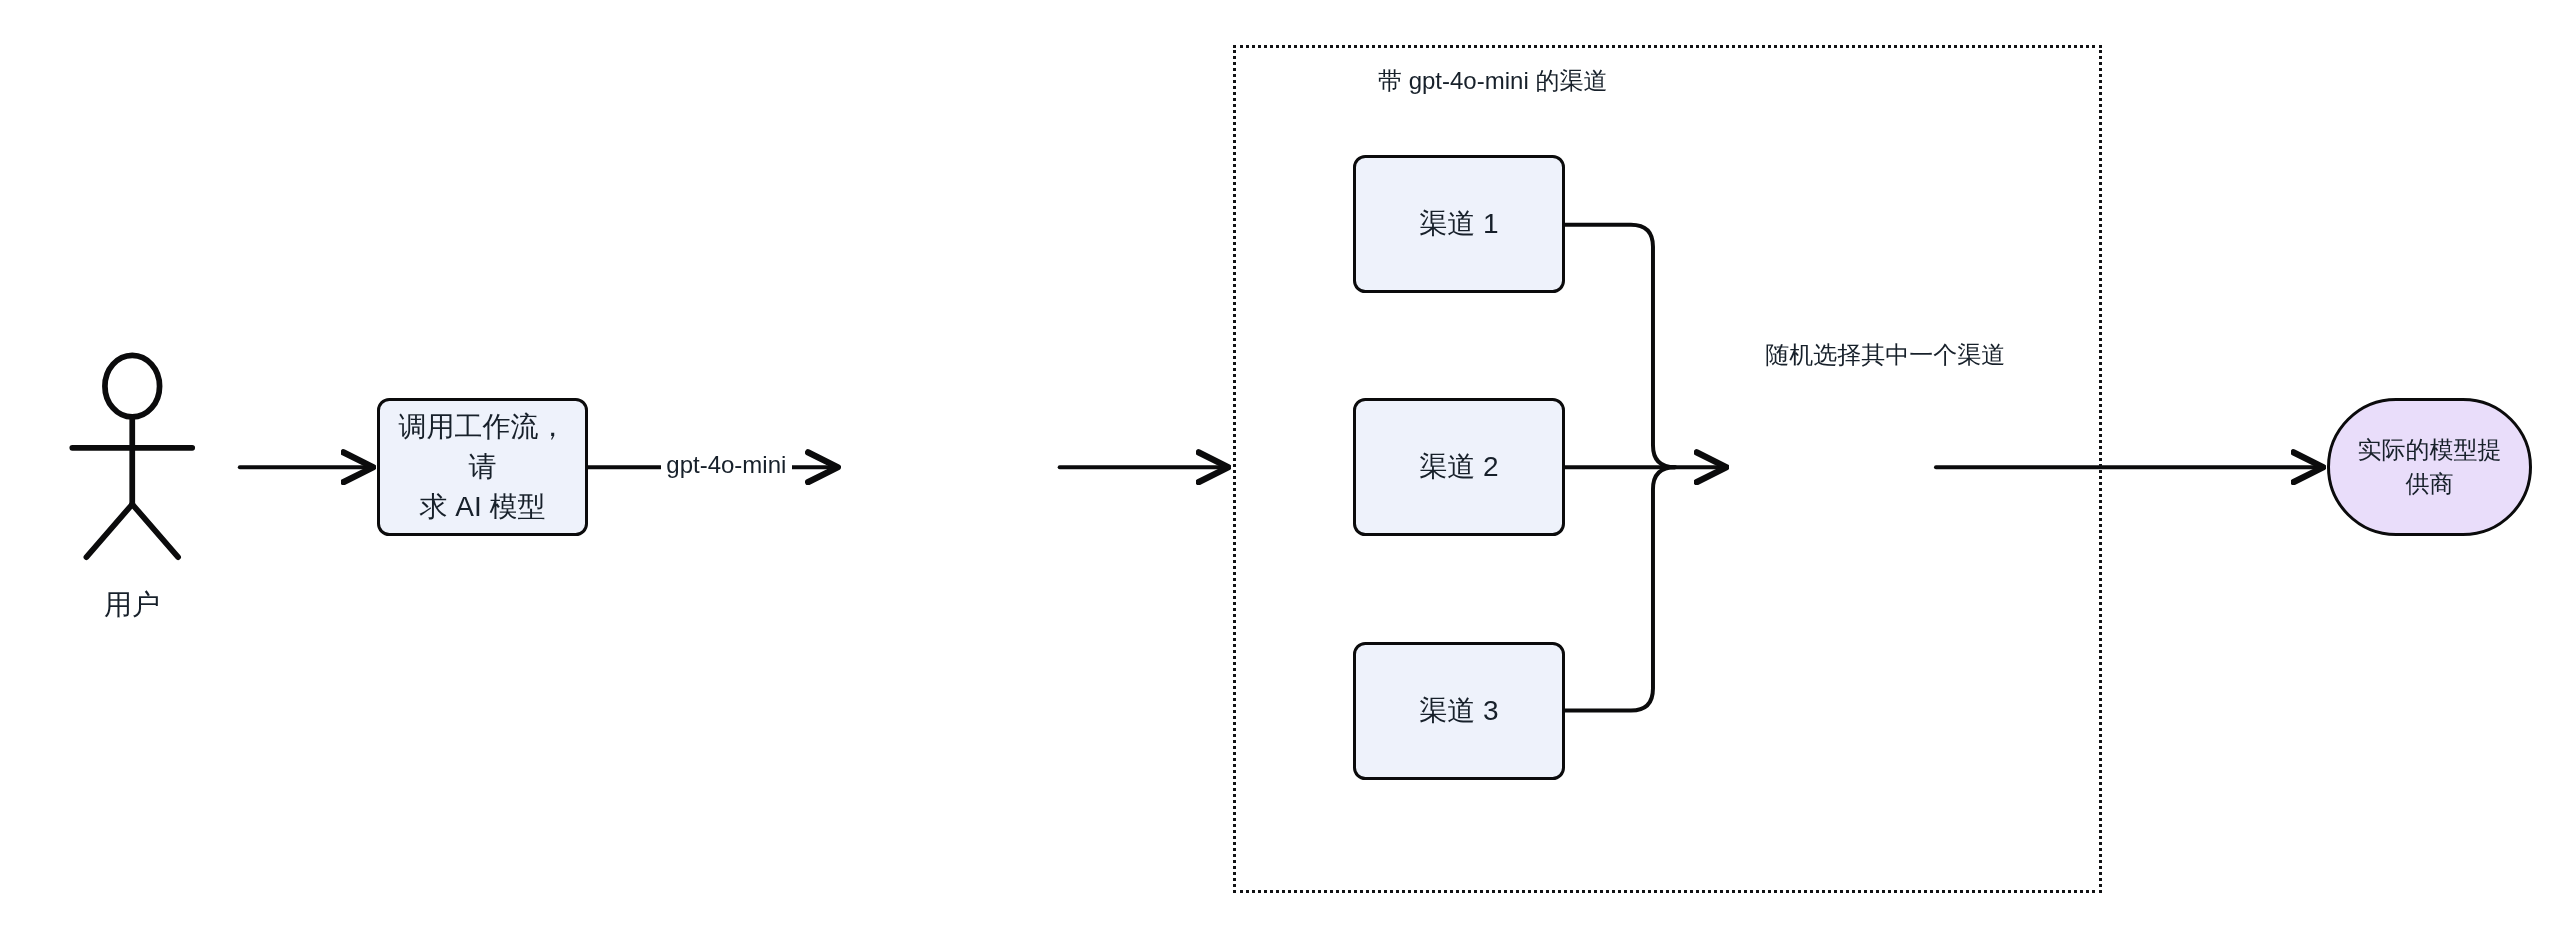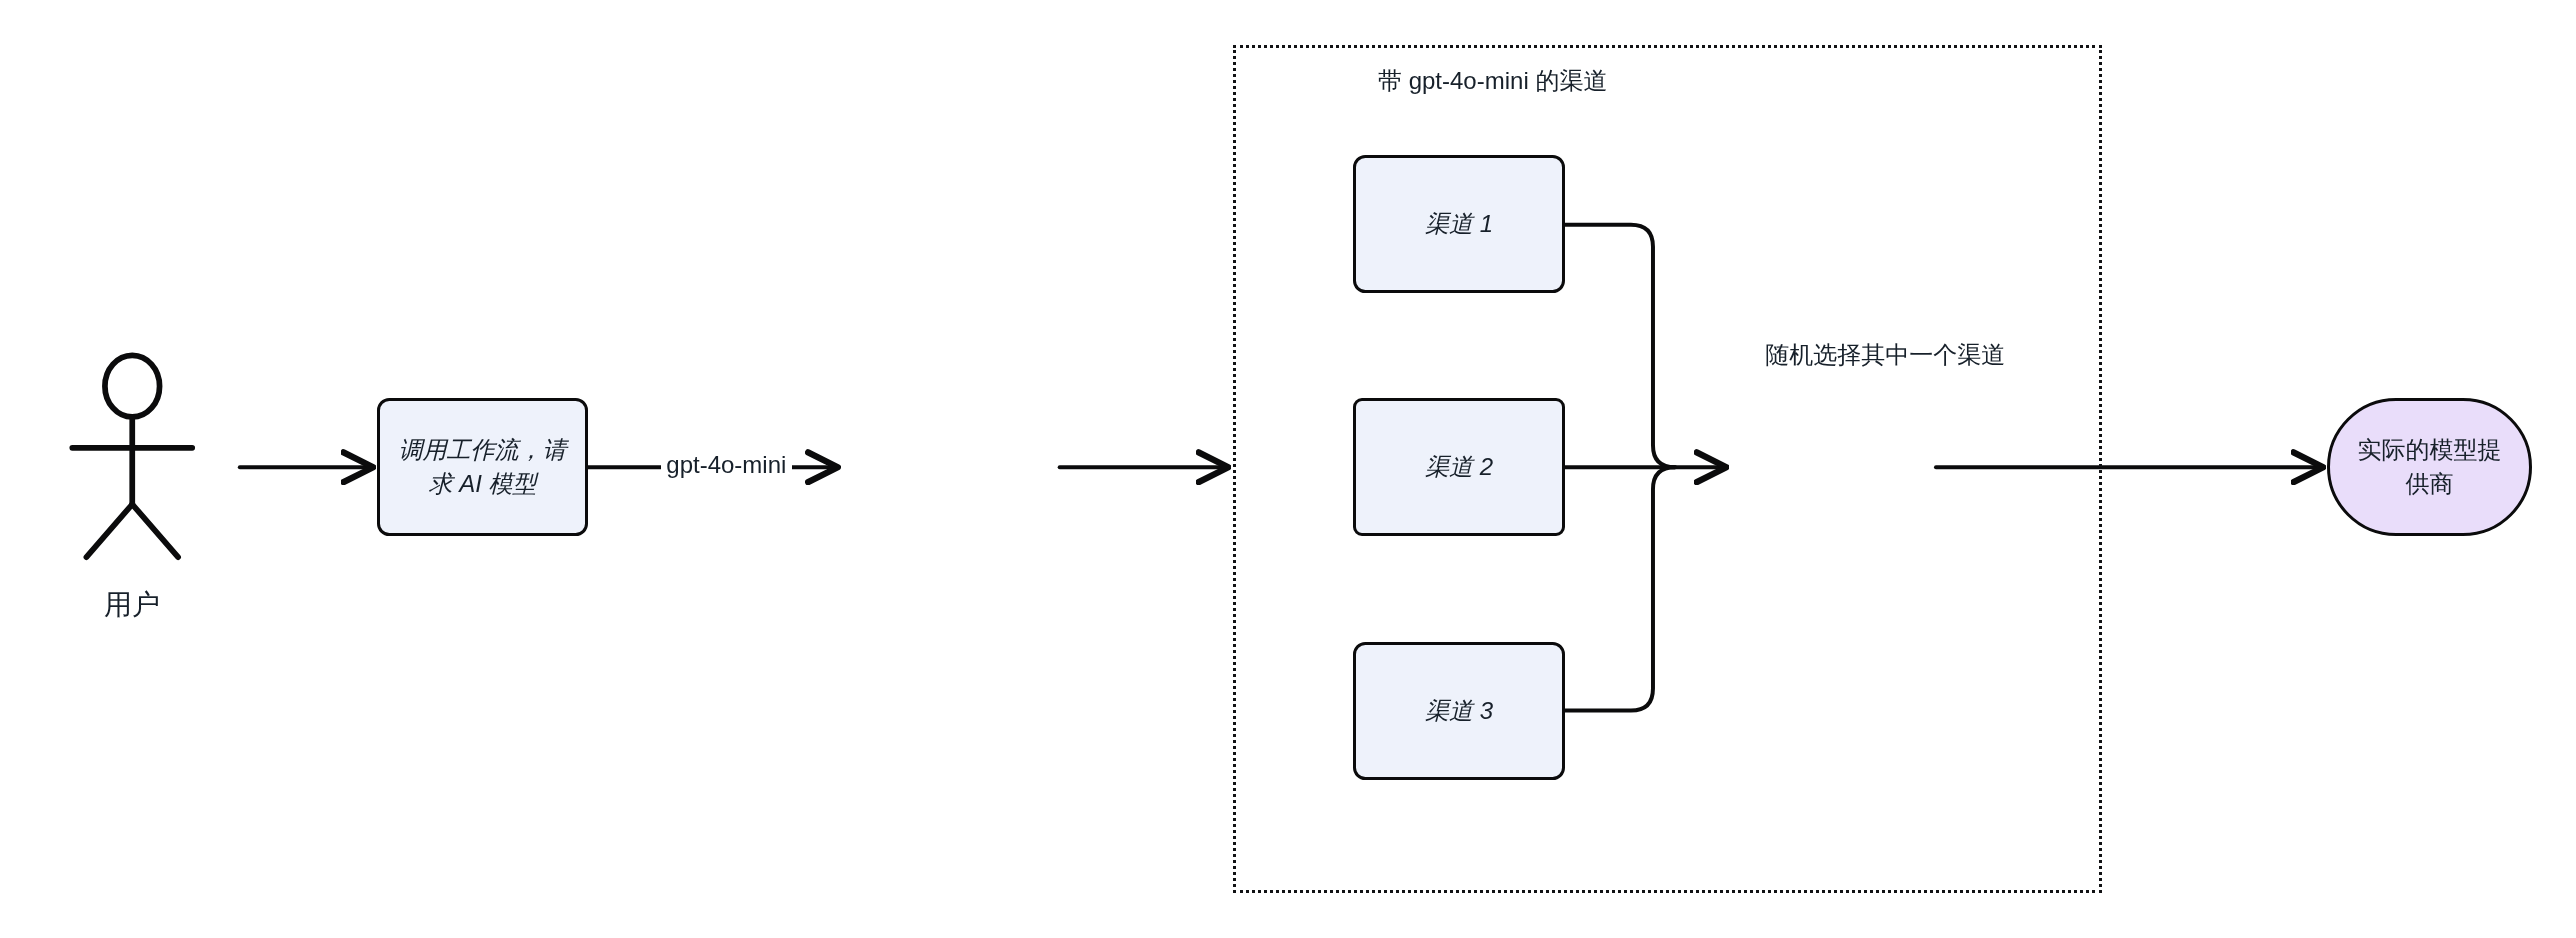--- a/index.html
+++ b/index.html
@@ -37,22 +37,21 @@
     justify-content: center;
     text-align: center;
     color: #17202a;
     line-height: 1.42;
     white-space: pre-line;
   }
   .node-rect {
     background: #eef2fb;
     border: 3.5px solid #0b0b0c;
     border-radius: 12.3px;
-    font-size: 24px;
-    font-style: italic;
+    font-size: 28px;
   }
   .node-stadium {
     background: #e9ddfa;
     border: 3.5px solid #0b0b0c;
     border-radius: 71px;
     font-size: 24px;
   }
 
   
   .group-box {
@@ -127,21 +126,21 @@
 
   <div class="group-box" style="left:1233px; top:45px; width:869px; height:848px;"></div>
   <div class="group-title" style="left:1334px; top:65px;margin-left:44px;">带 gpt-4o-mini 的渠道</div>
 
   <div class="node node-rect" style="left:377px; top:398px; width:211px; height:138px; padding:0 18px;">调用工作流，请
 求 AI 模型</div>
 
 
   <div class="node node-rect" style="left:1353px; top:155px; width:212px; height:138px;">渠道 1</div>
 
-  <div class="node node-rect" style="left:1353px; top:398px; width:212px; height:138px;border-radius:9px;">渠道 2</div>
+  <div class="node node-rect" style="left:1353px; top:398px; width:212px; height:138px;">渠道 2</div>
 
   <div class="node node-rect" style="left:1353px; top:642px; width:212px; height:138px;">渠道 3</div>
 
 
   <div class="node node-stadium" style="left:2327px; top:398px; width:205px; height:138px; padding:0 14px;">实际的模型提
 供商</div>
 
   <div class="edge-label" style="left:661px; top:417px;margin-top:34px;">gpt-4o-mini</div>
 
   <div class="edge-label" style="left:1724px; top:339px;margin-left:36px;">随机选择其中一个渠道</div>

